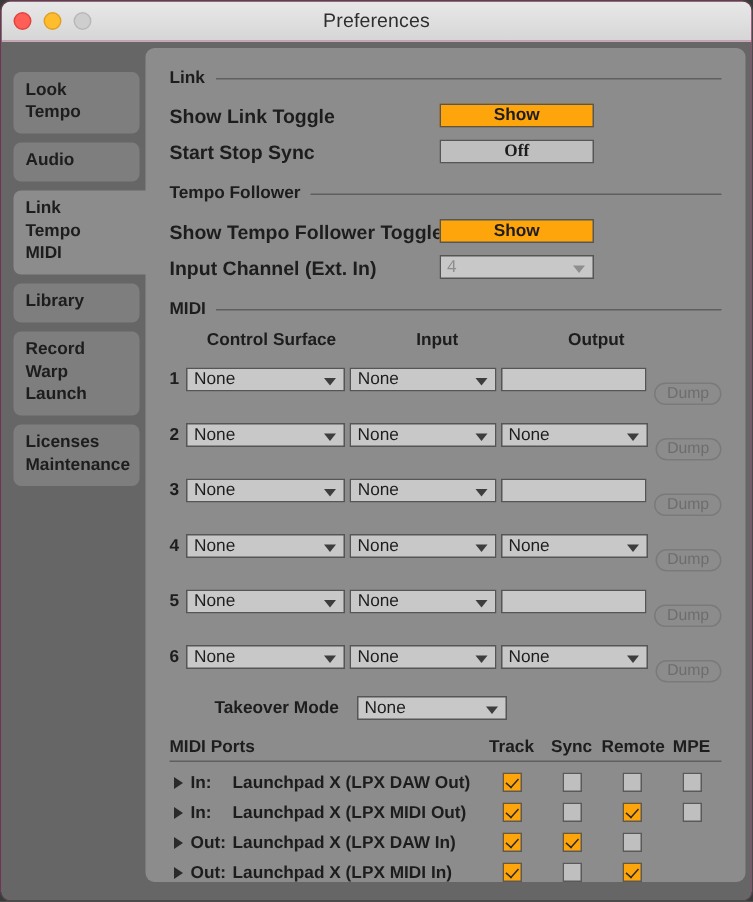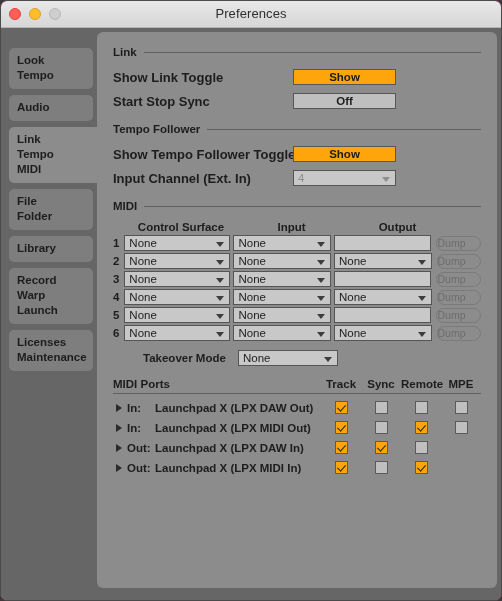--- a/index.html
+++ b/index.html
@@ -146,21 +146,21 @@
     font-size: 11.5px;
     font-weight: bold;
     color: #1d1d1d;
     text-align: center;
     line-height: 14px;
     border: 1px solid #565656;
     cursor: pointer;
     user-select: none;
   }
   .toggle.on  { background: #ffa50c; }
-  .toggle.off { background: #bfbfbf; }
+  .toggle.off { background: #bfbfbf; font-family: Liberation Serif, serif; }
 
   
   .dd {
     height: 16px;
     background: #c8c8c8;
     border: 1px solid #555555;
     position: relative;
     font-size: 11.5px;
     color: #1d1d1d;
     line-height: 14px;
@@ -223,24 +223,25 @@
   .cell-out { width: 103px; margin-left: 3px; }
 
   .dump {
     margin-left: 5px;
     width: 47px;
     height: 15px;
     border: 1px solid #7a7a7a;
     border-radius: 8px;
     font-size: 10.5px;
     color: #6d6d6d;
-    text-align: left;
+    text-align: center;
     line-height: 13px;
     cursor: pointer;
     user-select: none;
+    margin-top: 20px;
   }
 
   
   .takeover-row {
     display: flex;
     align-items: center;
     margin-top: 9px;
     margin-bottom: 12px;
     padding-left: 30px;
   }
@@ -348,24 +349,20 @@
           <div class="nav-line">Look</div>
           <div class="nav-line">Tempo</div>
         </div>
         <div class="nav-group">
           <div class="nav-line">Audio</div>
         </div>
         <div class="nav-group selected">
           <div class="nav-line">Link</div>
           <div class="nav-line">Tempo</div>
           <div class="nav-line">MIDI</div>
-        </div>
-        <div class="nav-group">
-          <div class="nav-line">File</div>
-          <div class="nav-line">Folder</div>
         </div>
         <div class="nav-group">
           <div class="nav-line">Library</div>
         </div>
         <div class="nav-group">
           <div class="nav-line">Record</div>
           <div class="nav-line">Warp</div>
           <div class="nav-line">Launch</div>
         </div>
         <div class="nav-group">

